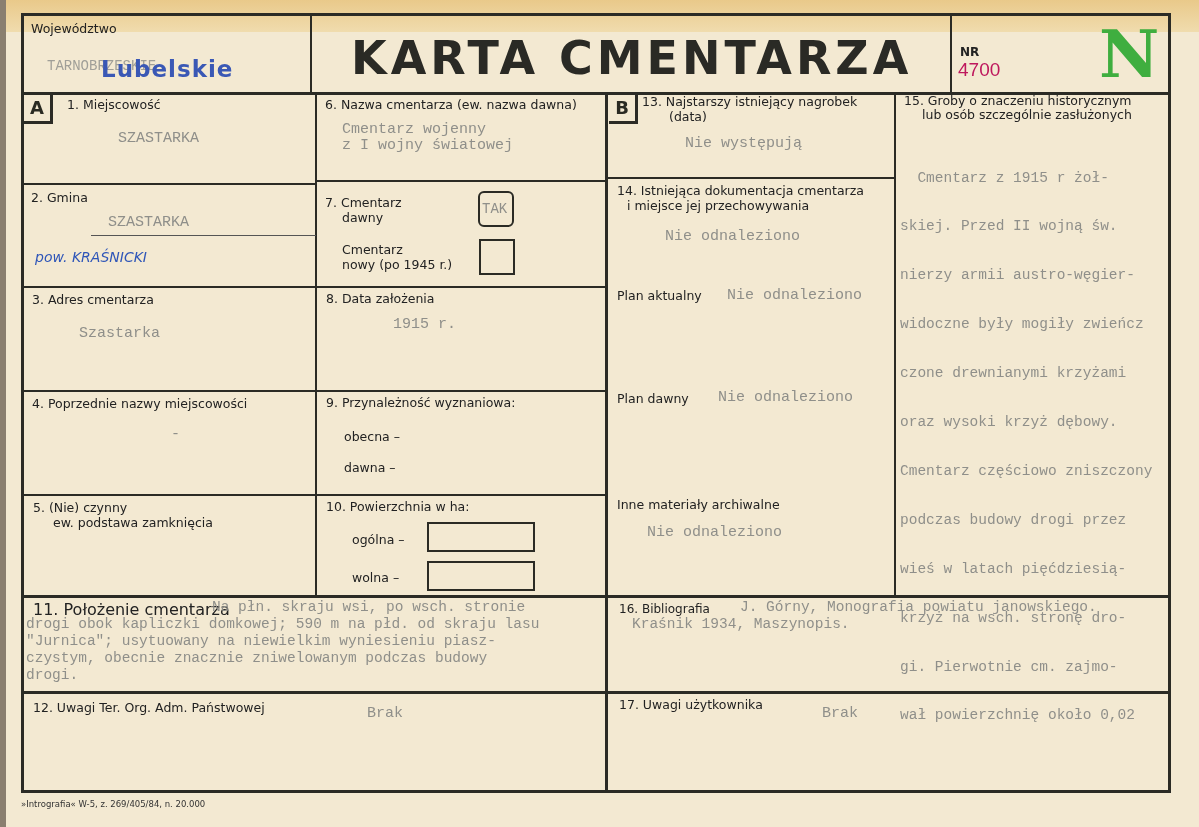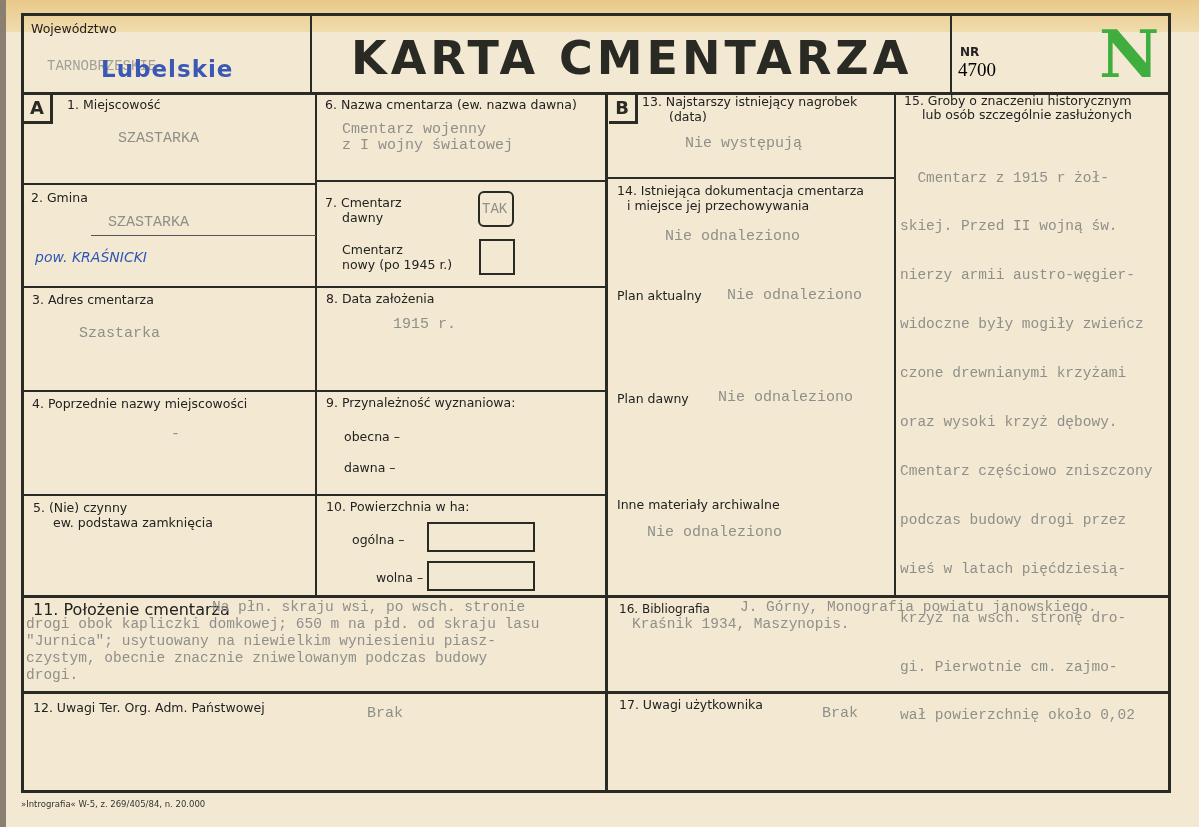--- a/index.html
+++ b/index.html
@@ -7,21 +7,21 @@
   .paper{position:absolute;left:0;top:0;width:1199px;height:827px;background:#f3e9d2;}
   .topband{position:absolute;left:0;top:0;width:1199px;height:32px;background:linear-gradient(#e9c98a,#f0dcae);}
   .leftedge{position:absolute;left:0;top:0;width:6px;height:827px;background:#8a7f70;}
   .form{position:absolute;left:21px;top:13px;width:1150px;height:780px;}
   .line{position:absolute;background:#2b2b25;}
   .lbl{position:absolute;font-family:"DejaVu Sans",sans-serif;font-size:12.5px;color:#222;line-height:15px;white-space:nowrap;}
   .typed{position:absolute;font-family:"Liberation Mono",monospace;font-size:15px;color:#8f8f8a;white-space:pre;line-height:17px;}
   .title{position:absolute;font-family:"DejaVu Sans",sans-serif;font-weight:bold;font-size:46px;letter-spacing:4px;color:#2a2a25;}
   .stamp{position:absolute;font-family:"DejaVu Sans",sans-serif;font-weight:bold;font-size:23px;color:#3a58b5;letter-spacing:1px;}
   .hand-blue{position:absolute;font-family:"DejaVu Sans",sans-serif;font-style:italic;font-size:14px;color:#2e55b8;}
-  .hand-grey{position:absolute;font-family:Liberation Serif, serif;font-size:19px;color:#000000;font-weight:300;}
+  .hand-grey{position:absolute;font-family:Liberation Sans, sans-serif;font-size:19px;color:#be185d;font-weight:300;}
   .bigN{position:absolute;font-family:"DejaVu Serif",serif;font-weight:bold;font-size:66px;color:#3fae3f;}
   .secbox{position:absolute;width:26px;height:26px;border-right:3px solid #2b2b25;border-bottom:3px solid #2b2b25;font-family:"DejaVu Sans",sans-serif;font-weight:bold;font-size:18px;text-align:center;line-height:26px;}
   .chk{position:absolute;border:2px solid #2b2b25;}
   .foot{position:absolute;font-family:"DejaVu Sans",sans-serif;font-size:8.5px;color:#333;}
 </style>
 </head>
 <body>
 
 <div class="paper"></div>
 <div class="topband"></div>
@@ -101,21 +101,21 @@
   <div class="lbl" style="left:305px;top:278px;">8. Data założenia</div>
   <div class="typed" style="left:372px;top:303px;">1915 r.</div>
 
   <div class="lbl" style="left:305px;top:382px;">9. Przynależność wyznaniowa:</div>
   <div class="lbl" style="left:323px;top:416px;">obecna –</div>
   <div class="lbl" style="left:323px;top:447px;">dawna –</div>
 
   <div class="lbl" style="left:305px;top:486px;">10. Powierzchnia w ha:</div>
   <div class="lbl" style="left:331px;top:519px;">ogólna –</div>
   <div class="chk" style="left:406px;top:509px;width:104px;height:26px;"></div>
-  <div class="lbl" style="left:331px;top:557px;margin-left:24px;">wolna –</div>
+  <div class="lbl" style="left:331px;top:557px;">wolna –</div>
   <div class="chk" style="left:406px;top:548px;width:104px;height:26px;"></div>
 
   <div class="secbox" style="left:588px;top:82px;">B</div>
   <div class="lbl" style="left:621px;top:81px;">13. Najstarszy istniejący nagrobek</div>
   <div class="lbl" style="left:648px;top:96px;">(data)</div>
   <div class="typed" style="left:664px;top:122px;">Nie występują</div>
 
   <div class="lbl" style="left:596px;top:170px;">14. Istniejąca dokumentacja cmentarza</div>
   <div class="lbl" style="left:606px;top:185px;">i miejsce jej przechowywania</div>
   <div class="typed" style="left:644px;top:215px;">Nie odnaleziono</div>
@@ -142,21 +142,21 @@
     <div>gi. Pierwotnie cm. zajmo-</div>
     <div>wał powierzchnię około 0,02</div>
     
     
     
     
   </div>
 
   <div class="lbl" style="left:12px;top:589px;font-size:16px;">11. Położenie cmentarza</div>
   <div class="typed" style="left:191px;top:586px;font-size:14.5px;">Na płn. skraju wsi, po wsch. stronie</div>
-  <div class="typed" style="left:5px;top:603px;font-size:14.5px;">drogi obok kapliczki domkowej; 650 m na płd. od skraju lasu</div>
+  <div class="typed" style="left:5px;top:603px;font-size:14.5px;">drogi obok kapliczki domkowej; 590 m na płd. od skraju lasu</div>
   <div class="typed" style="left:5px;top:620px;font-size:14.5px;">"Jurnica"; usytuowany na niewielkim wyniesieniu piasz-</div>
   <div class="typed" style="left:5px;top:637px;font-size:14.5px;">czystym, obecnie znacznie zniwelowanym podczas budowy</div>
   <div class="typed" style="left:5px;top:654px;font-size:14.5px;">drogi.</div>
 
   <div class="lbl" style="left:598px;top:589px;font-size:12px;">16. Bibliografia</div>
   <div class="typed" style="left:719px;top:586px;font-size:14.5px;">J. Górny, Monografia powiatu janowskiego.</div>
   <div class="typed" style="left:611px;top:603px;font-size:14.5px;">Kraśnik 1934, Maszynopis.</div>
 
   <div class="lbl" style="left:12px;top:687px;">12. Uwagi Ter. Org. Adm. Państwowej</div>
   <div class="typed" style="left:346px;top:692px;">Brak</div>

